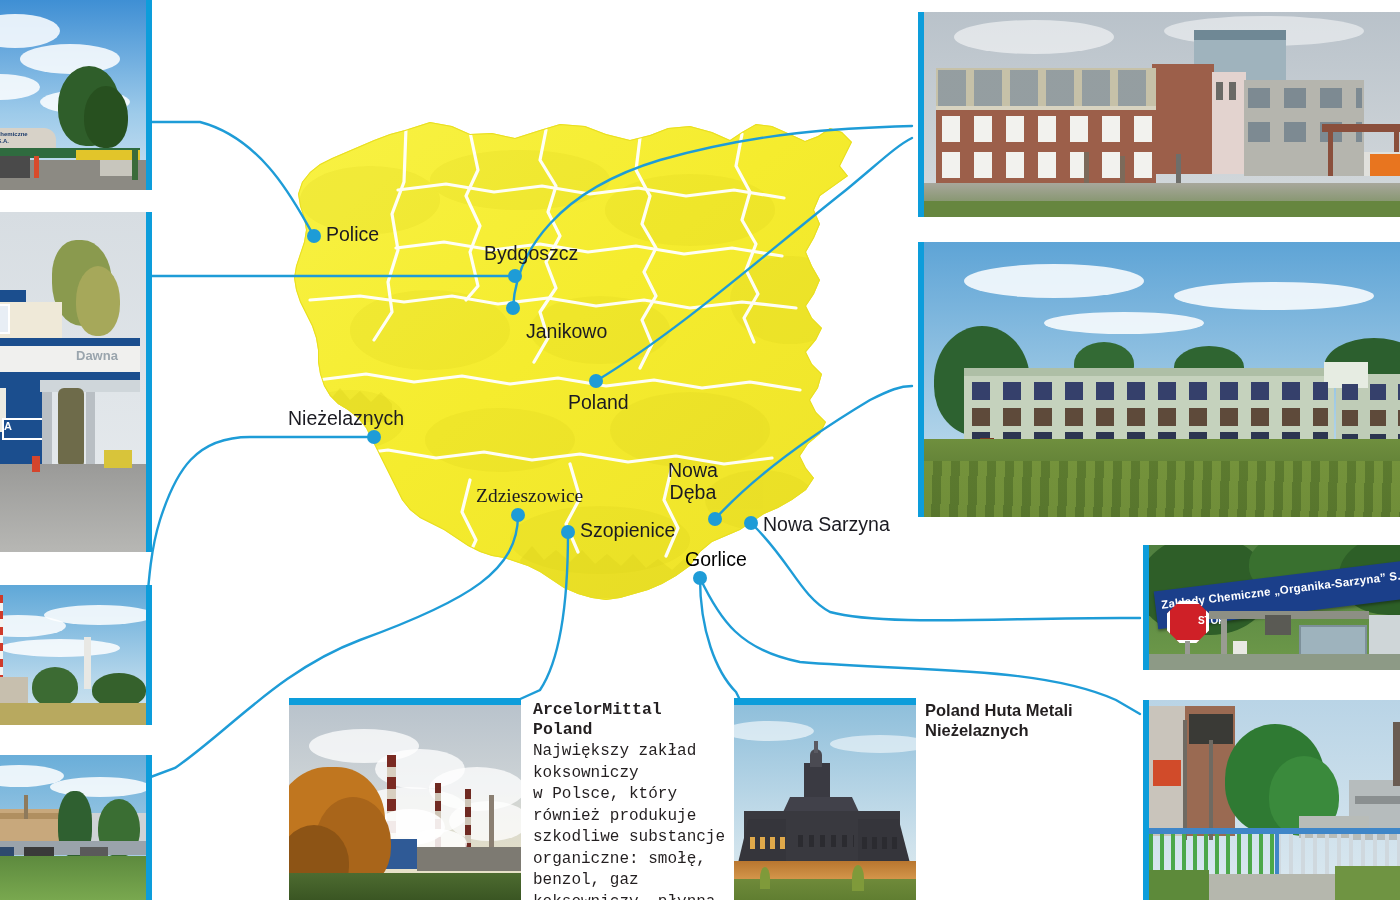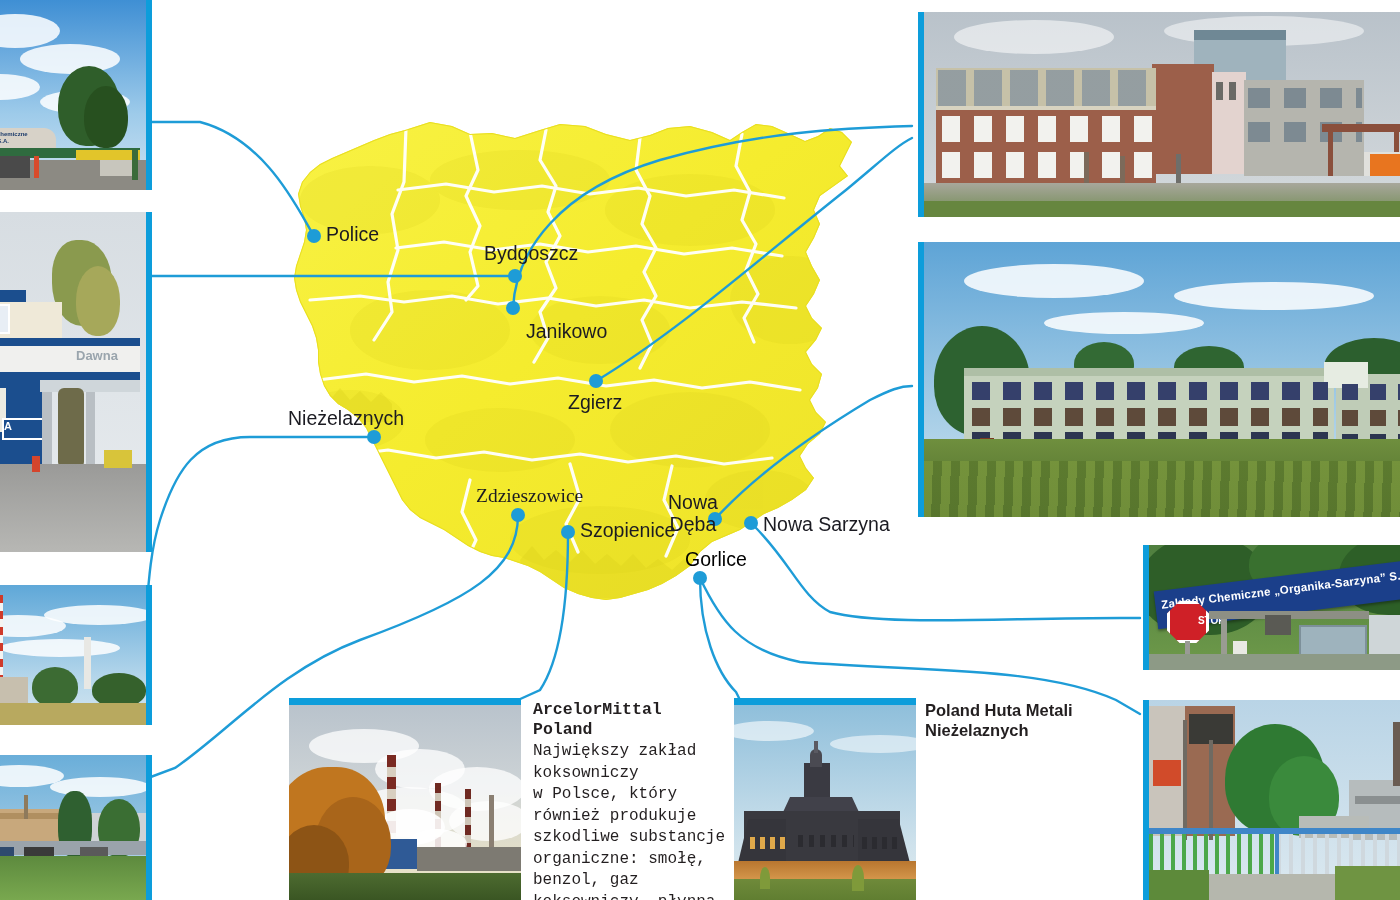--- a/index.html
+++ b/index.html
@@ -188,32 +188,32 @@
       <div class="city-label" style="left: 326px; top: 224px; color: rgb(27, 27, 34);">
         <div>Police</div>
       </div>
       <div class="city-label" style="left: 484px; top: 243px; color: rgb(27, 27, 34);">
         <div>Bydgoszcz</div>
       </div>
       <div class="city-label" style="left: 526px; top: 297px; color: rgb(27, 27, 34); margin-top: 24px;">
         <div>Janikowo</div>
       </div>
       <div class="city-label" style="left: 568px; top: 392px; color: rgb(27, 27, 34);">
-        <div>Zgierz</div>
+        <div>Poland</div>
       </div>
       <div class="city-label" style="left: 288px; top: 408px; color: rgb(27, 27, 34);">
         <div>Nieżelaznych</div>
       </div>
       <div class="city-label" style="left: 476px; top: 485px; color: rgb(27, 27, 34); font-family: Liberation Serif, serif;">
         <div>Zdzieszowice</div>
       </div>
       <div class="city-label" style="left: 580px; top: 520px; color: rgb(27, 27, 34);">
         <div>Szopienice</div>
       </div>
-      <div class="city-label two-line" style="left: 668px; top: 460px; color: rgb(27, 27, 34); margin-top: 32px;">
+      <div class="city-label two-line" style="left: 668px; top: 460px; color: rgb(27, 27, 34);">
         <div>Nowa</div>
         <div>Dęba</div>
       </div>
       <div class="city-label" style="left: 763px; top: 514px; color: rgb(27, 27, 34);">
         <div>Nowa Sarzyna</div>
       </div>
       <div class="city-label" style="left: 685px; top: 549px; color: #000000; text-align: right;">
         <div>Gorlice</div>
       </div>
     </div>

